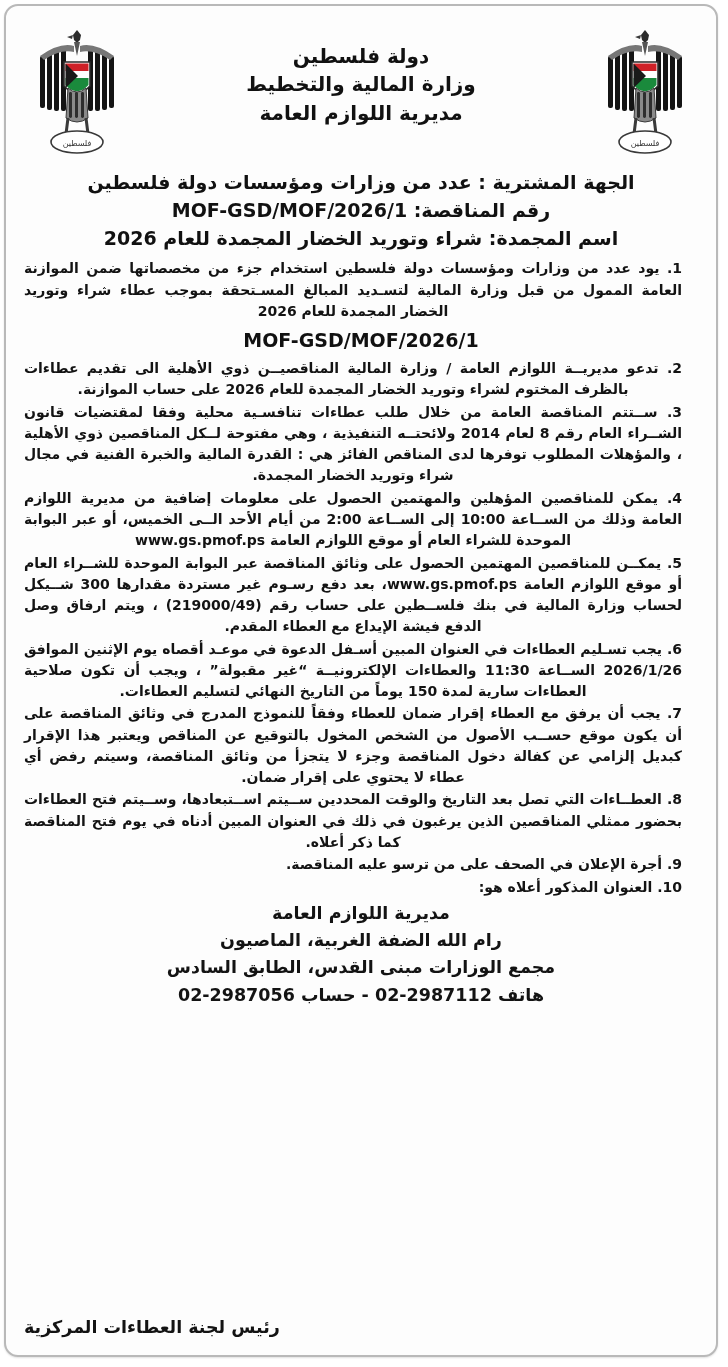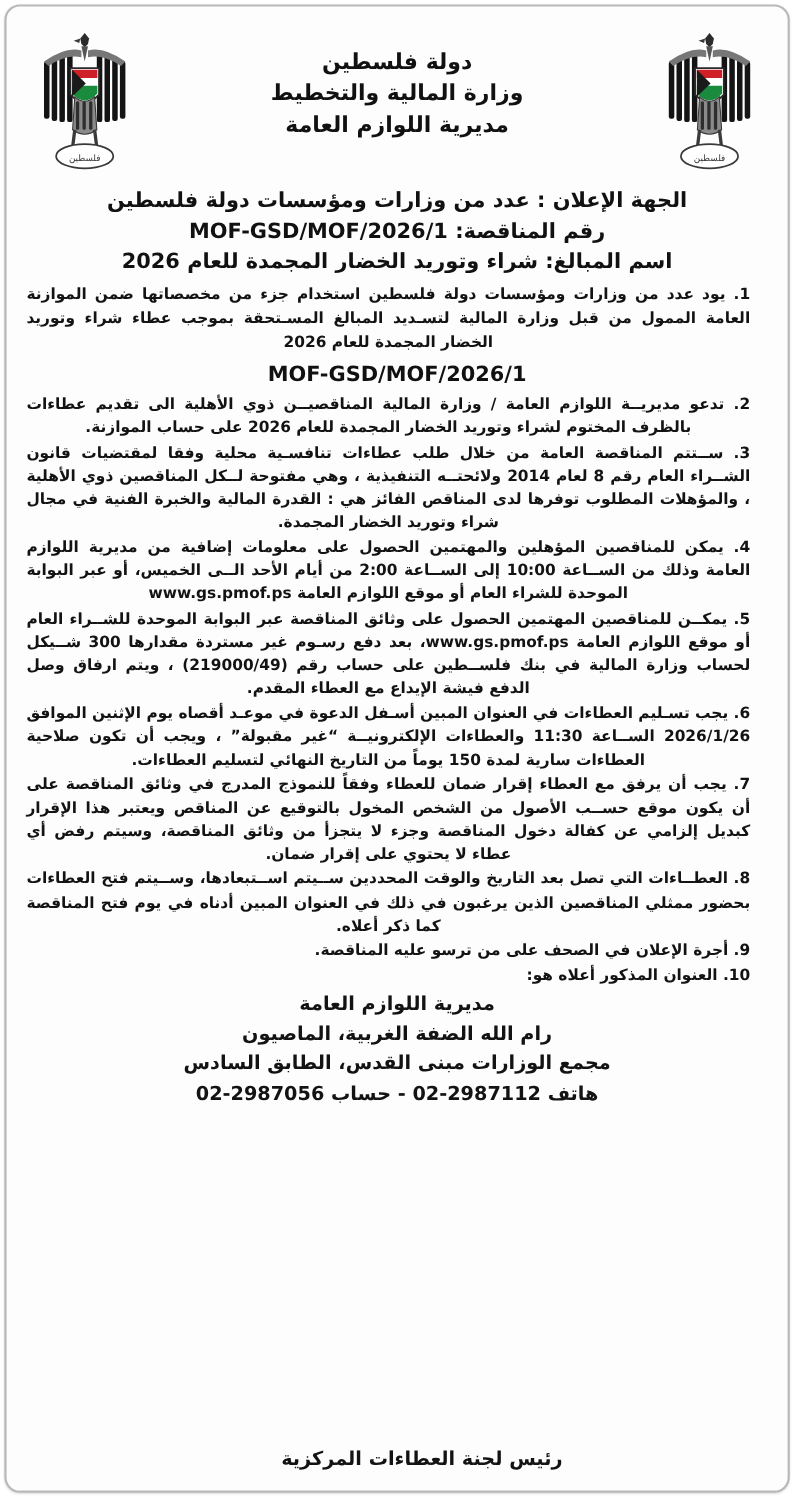--- a/index.html
+++ b/index.html
@@ -129,23 +129,22 @@
     line-height: 1.56;
     color: #131313;
   }
 
   
   .signature {
     position: absolute;
     left: 0;
     right: 18px;
     bottom: 18px;
-    text-align: center;
+    text-align: left;
     direction: rtl;
-    padding-left: 45px;
   }
   .signature .sig-text {
     display: inline-block;
     font-size: 17.5px;
     font-weight: bold;
     color: #131313;
     padding-left: 18px;
   }
 </style>
 </head>
@@ -241,27 +240,27 @@
             </g>
             <path d="M34 92 L32 108 M52 92 L54 108" stroke="#3a3a3a" stroke-width="3" fill="none"></path>
             <ellipse cx="43" cy="116" rx="26" ry="11" fill="#ffffff" stroke="#3a3a3a" stroke-width="1.6"></ellipse>
             <text x="43" y="120" font-size="8" text-anchor="middle" fill="#333" font-family="DejaVu Sans, sans-serif">فلسطين</text>
           </g>
         </svg>
       </div>
     </div>
 
     <div class="meta">
-      <div class="meta-line">الجهة الإعلان : عدد من وزارات ومؤسسات دولة فلسطين</div>
+      <div class="meta-line">الجهة المشترية : عدد من وزارات ومؤسسات دولة فلسطين</div>
       <div class="meta-line">
         <span>رقم المناقصة:</span>
         <span class="ltr">MOF-GSD/MOF/2026/1</span>
       </div>
       <div class="meta-line">
-        <span>اسم المبالغ:</span>
+        <span>اسم المجمدة:</span>
         <span>شراء وتوريد الخضار المجمدة للعام 2026</span>
       </div>
     </div>
 
     <div class="body-block">
 
       <p class="para">1. يود عدد من وزارات ومؤسسات دولة فلسطين استخدام جزء من مخصصاتها ضمن الموازنة العامة الممول من قبل وزارة المالية لتسـديد المبالغ المسـتحقة بموجب عطاء شراء وتوريد الخضار المجمدة للعام 2026</p>
 
       <div class="tender-code-center">MOF-GSD/MOF/2026/1</div>
 

